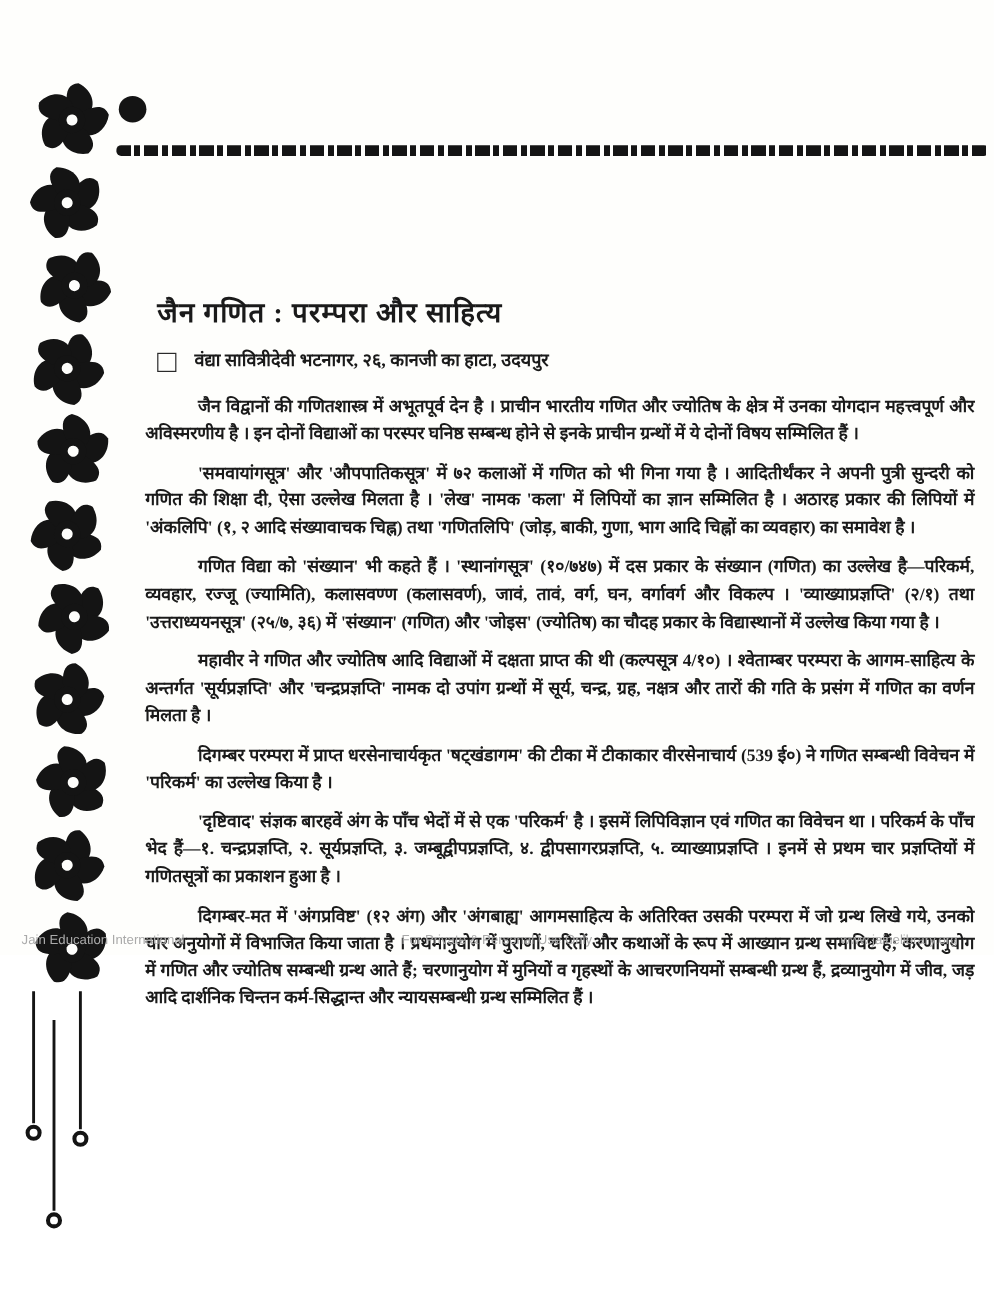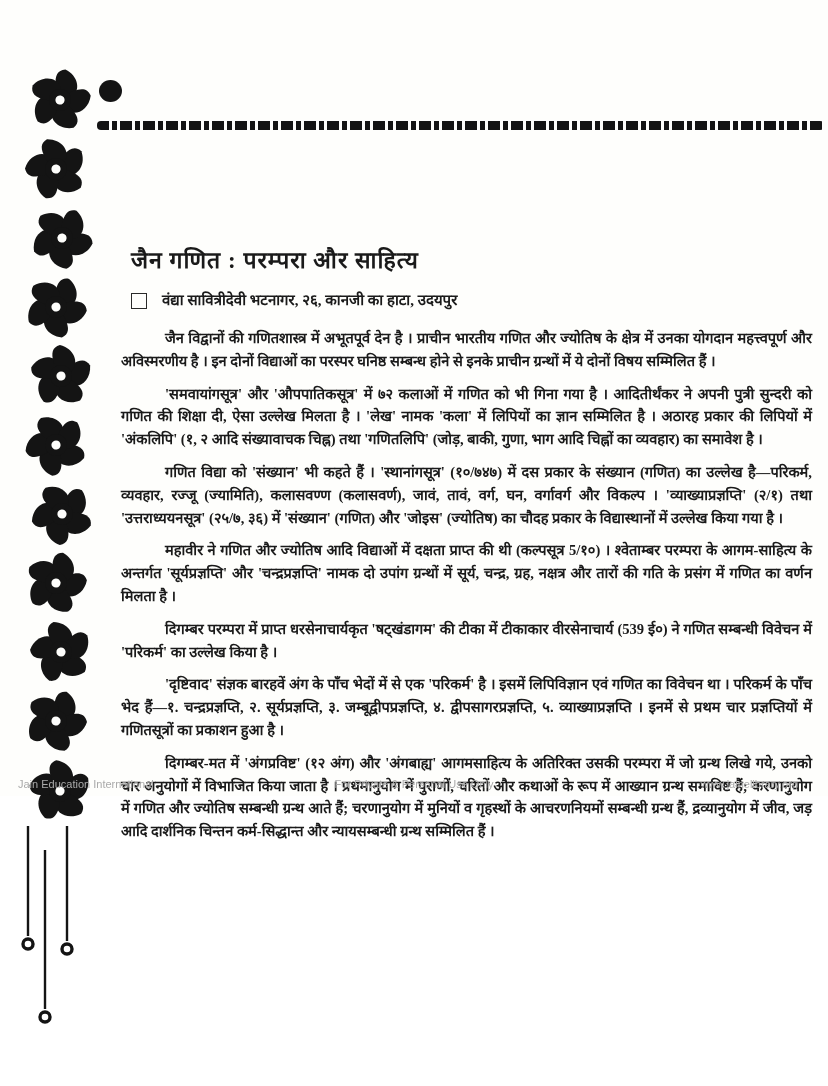--- a/index.html
+++ b/index.html
@@ -117,21 +117,21 @@
     <h1 class="doc-title">जैन गणित : परम्परा और साहित्य</h1>
 
     <div class="byline">
       <span class="checkbox"></span>
       <span>वंद्या सावित्रीदेवी भटनागर, २६, कानजी का हाटा, उदयपुर</span>
     </div>
 
     <p class="para">जैन विद्वानों की गणितशास्त्र में अभूतपूर्व देन है । प्राचीन भारतीय गणित और ज्योतिष के क्षेत्र में उनका योगदान महत्त्वपूर्ण और अविस्मरणीय है । इन दोनों विद्याओं का परस्पर घनिष्ठ सम्बन्ध होने से इनके प्राचीन ग्रन्थों में ये दोनों विषय सम्मिलित हैं ।</p>
     <p class="para">'समवायांगसूत्र' और 'औपपातिकसूत्र' में ७२ कलाओं में गणित को भी गिना गया है । आदितीर्थंकर ने अपनी पुत्री सुन्दरी को गणित की शिक्षा दी, ऐसा उल्लेख मिलता है । 'लेख' नामक 'कला' में लिपियों का ज्ञान सम्मिलित है । अठारह प्रकार की लिपियों में 'अंकलिपि' (१, २ आदि संख्यावाचक चिह्न) तथा 'गणितलिपि' (जोड़, बाकी, गुणा, भाग आदि चिह्नों का व्यवहार) का समावेश है ।</p>
     <p class="para">गणित विद्या को 'संख्यान' भी कहते हैं । 'स्थानांगसूत्र' (१०/७४७) में दस प्रकार के संख्यान (गणित) का उल्लेख है—परिकर्म, व्यवहार, रज्जू (ज्यामिति), कलासवण्ण (कलासवर्ण), जावं, तावं, वर्ग, घन, वर्गावर्ग और विकल्प । 'व्याख्याप्रज्ञप्ति' (२/१) तथा 'उत्तराध्ययनसूत्र' (२५/७, ३६) में 'संख्यान' (गणित) और 'जोइस' (ज्योतिष) का चौदह प्रकार के विद्यास्थानों में उल्लेख किया गया है ।</p>
-    <p class="para">महावीर ने गणित और ज्योतिष आदि विद्याओं में दक्षता प्राप्त की थी (कल्पसूत्र 5/१०) । श्वेताम्बर परम्परा के आगम-साहित्य के अन्तर्गत 'सूर्यप्रज्ञप्ति' और 'चन्द्रप्रज्ञप्ति' नामक दो उपांग ग्रन्थों में सूर्य, चन्द्र, ग्रह, नक्षत्र और तारों की गति के प्रसंग में गणित का वर्णन मिलता है ।</p>
+    <p class="para">महावीर ने गणित और ज्योतिष आदि विद्याओं में दक्षता प्राप्त की थी (कल्पसूत्र 4/१०) । श्वेताम्बर परम्परा के आगम-साहित्य के अन्तर्गत 'सूर्यप्रज्ञप्ति' और 'चन्द्रप्रज्ञप्ति' नामक दो उपांग ग्रन्थों में सूर्य, चन्द्र, ग्रह, नक्षत्र और तारों की गति के प्रसंग में गणित का वर्णन मिलता है ।</p>
     <p class="para">दिगम्बर परम्परा में प्राप्त धरसेनाचार्यकृत 'षट्खंडागम' की टीका में टीकाकार वीरसेनाचार्य (539 ई०) ने गणित सम्बन्धी विवेचन में 'परिकर्म' का उल्लेख किया है ।</p>
     <p class="para">'दृष्टिवाद' संज्ञक बारहवें अंग के पाँच भेदों में से एक 'परिकर्म' है । इसमें लिपिविज्ञान एवं गणित का विवेचन था । परिकर्म के पाँच भेद हैं—१. चन्द्रप्रज्ञप्ति, २. सूर्यप्रज्ञप्ति, ३. जम्बूद्वीपप्रज्ञप्ति, ४. द्वीपसागरप्रज्ञप्ति, ५. व्याख्याप्रज्ञप्ति । इनमें से प्रथम चार प्रज्ञप्तियों में गणितसूत्रों का प्रकाशन हुआ है ।</p>
     <p class="para">दिगम्बर-मत में 'अंगप्रविष्ट' (१२ अंग) और 'अंगबाह्य' आगमसाहित्य के अतिरिक्त उसकी परम्परा में जो ग्रन्थ लिखे गये, उनको चार अनुयोगों में विभाजित किया जाता है । प्रथमानुयोग में पुराणों, चरितों और कथाओं के रूप में आख्यान ग्रन्थ समाविष्ट हैं; करणानुयोग में गणित और ज्योतिष सम्बन्धी ग्रन्थ आते हैं; चरणानुयोग में मुनियों व गृहस्थों के आचरणनियमों सम्बन्धी ग्रन्थ हैं, द्रव्यानुयोग में जीव, जड़ आदि दार्शनिक चिन्तन कर्म-सिद्धान्त और न्यायसम्बन्धी ग्रन्थ सम्मिलित हैं ।</p>
   </div>
 
   <div class="footer">
     <span class="f-left">Jain Education International</span>
     <span class="f-center">For Private &amp; Personal Use Only</span>
     <span class="f-right">www.jainelibrary.org</span>
   </div>

